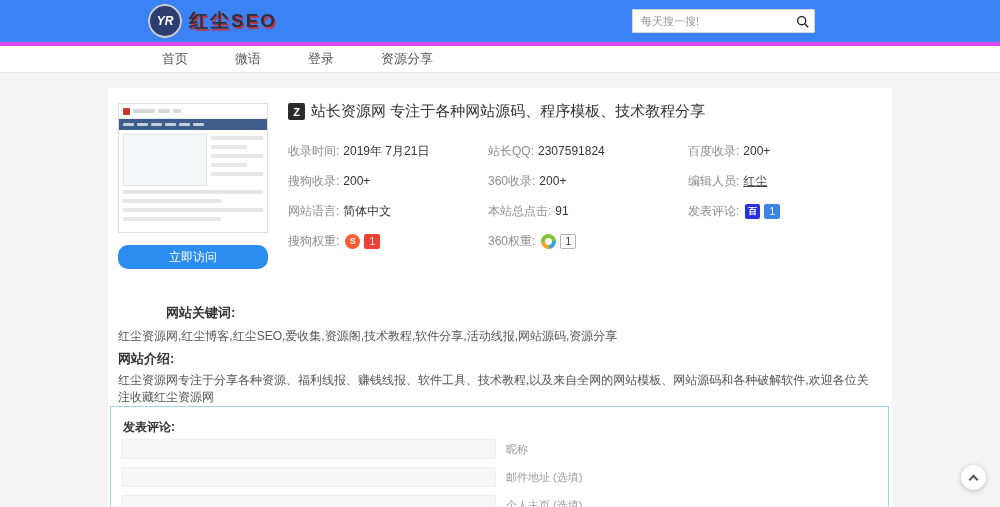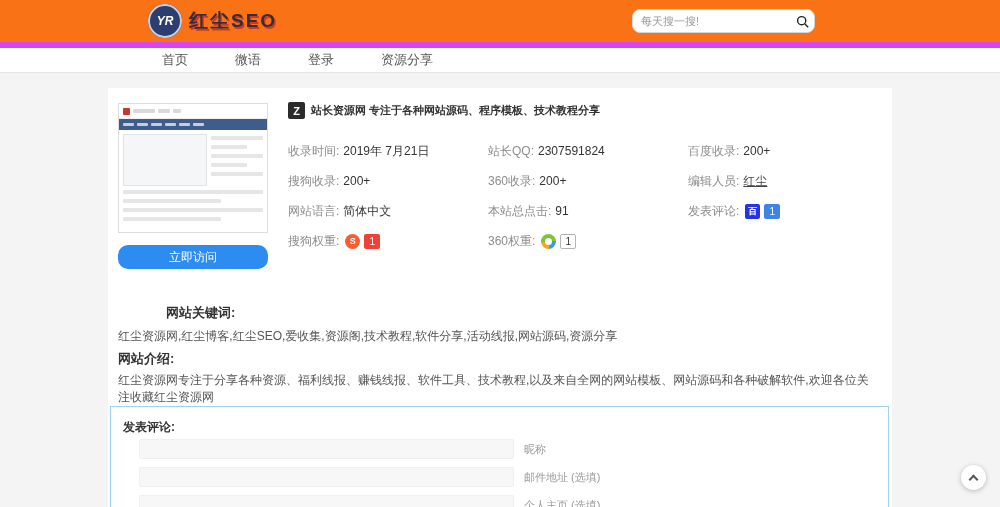--- a/index.html
+++ b/index.html
@@ -7,57 +7,57 @@
   body {
     position:relative;
     background:#f4f4f4;
     font-family:"Liberation Sans", sans-serif;
     color:#333;
   }
 
   
   .top-header {
     position:absolute; left:0; top:0; width:1000px; height:42px;
-    background:#f97316;
+    background:#3b82f6;
   }
   .logo-wrap {
     position:absolute; left:148px; top:4px; height:34px;
     display:flex; align-items:center; gap:7px;
   }
   .logo-circle {
     width:34px; height:34px; border-radius:50%;
     background:#2c3e70; color:#fff;
     display:flex; align-items:center; justify-content:center;
     font-size:12px; font-weight:bold; font-style:italic;
     box-shadow:inset 0 0 0 2px rgba(255,255,255,.75), inset 0 0 0 4px #2c3e70;
   }
   .logo-text {
     font-size:19px; font-weight:bold; letter-spacing:2px; color:#30303a;
     text-shadow:1.5px 1.5px 0 rgba(204,43,43,.85);
   }
   .search-box {
     position:absolute; left:632px; top:9px; width:183px; height:24px;
-    border:1px solid #d6d6d6; border-radius:8px; background:#fff;
+    border:1px solid #d6d6d6; border-radius:1px; background:#fff;
     display:flex; align-items:flex-start;
   }
   .search-box input {
     flex:1; height:100%; border:none; outline:none; background:transparent;
     padding:0 8px; font-size:11px; color:#333;
     font-family:"Liberation Sans", sans-serif;
   }
   .search-box input::placeholder { color:#999; }
   .search-btn {
     width:32px; height:100%; border:none; background:transparent;
     display:flex; align-items:center; justify-content:center; cursor:pointer;
   }
 
   
   .nav-bar {
     position:absolute; left:0; top:42px; width:1000px; height:31px;
-    background:#fff; border-top:6px solid #d946ef; border-bottom:1px solid #e5e5e5;
+    background:#fff; border-top:4px solid #d946ef; border-bottom:1px solid #e5e5e5;
     display:flex; align-items:center; padding-left:162px; gap:47px;
   }
   .nav-item { font-size:13px; color:#555; cursor:pointer; }
 
   
   .main-card {
     position:absolute; left:108px; top:88px; width:784px; height:419px;
     background:#fff; overflow:hidden;
   }
 
@@ -82,21 +82,21 @@
   
   .title-row {
     position:absolute; left:180px; top:14px;
     display:flex; align-items:center; gap:6px;
   }
   .favicon {
     width:17px; height:17px; background:#2b2b2b; color:#fff;
     display:flex; align-items:center; justify-content:center;
     font-size:11px; font-weight:bold; border-radius:2px;
   }
-  .site-title { font-size:11px; font-weight:bold; color:#333; }
+  .site-title { font-size:15px; font-weight:normal; color:#333; }
 
   
   .info-grid {
     position:absolute; left:180px; top:48px; width:600px;
     display:grid; grid-template-columns:200px 200px 200px;
     grid-auto-rows:30px; align-items:center;
   }
   .cell { display:flex; align-items:center; gap:4px; font-size:12px; color:#333; white-space:nowrap; }
   .cell .lbl { color:#8c8c8c; }
   .cell .val.link { color:#444; text-decoration:underline; cursor:pointer; }
@@ -143,21 +143,21 @@
   .kw-text { position:absolute; left:10px; top:240px; font-size:12px; color:#555; }
   .intro-h { top:262px; }
   .intro-text { position:absolute; left:10px; top:284px; font-size:12px; color:#555; width:760px; }
 
   
   .comment-box {
     position:absolute; left:2px; top:318px; width:779px; height:280px;
     border:1px solid #9fd3f2; background:#fff;
   }
   .c-head { position:absolute; left:12px; top:12px; font-size:12px; font-weight:bold; color:#333; }
-  .c-row { position:absolute; left:28px; display:flex; align-items:center; gap:10px; }
+  .c-row { position:absolute; left:10px; display:flex; align-items:center; gap:10px; }
   .c-row.r1 { top:32px; } .c-row.r2 { top:60px; } .c-row.r3 { top:88px; }
   .c-input {
     width:375px; height:20px; background:#f7f7f7;
     border:1px solid #efefef; border-radius:2px; outline:none;
     padding:0 6px; font-size:11px; color:#333;
     font-family:"Liberation Sans", sans-serif;
   }
   .c-label { font-size:11px; color:#9a9a9a; white-space:nowrap; }
 
   

